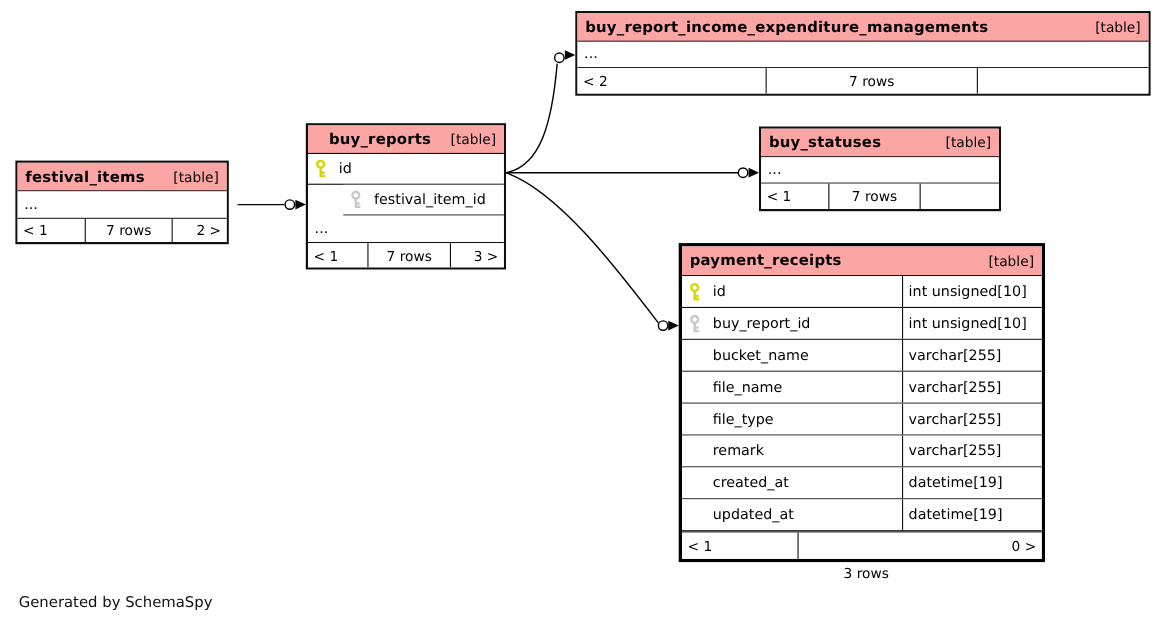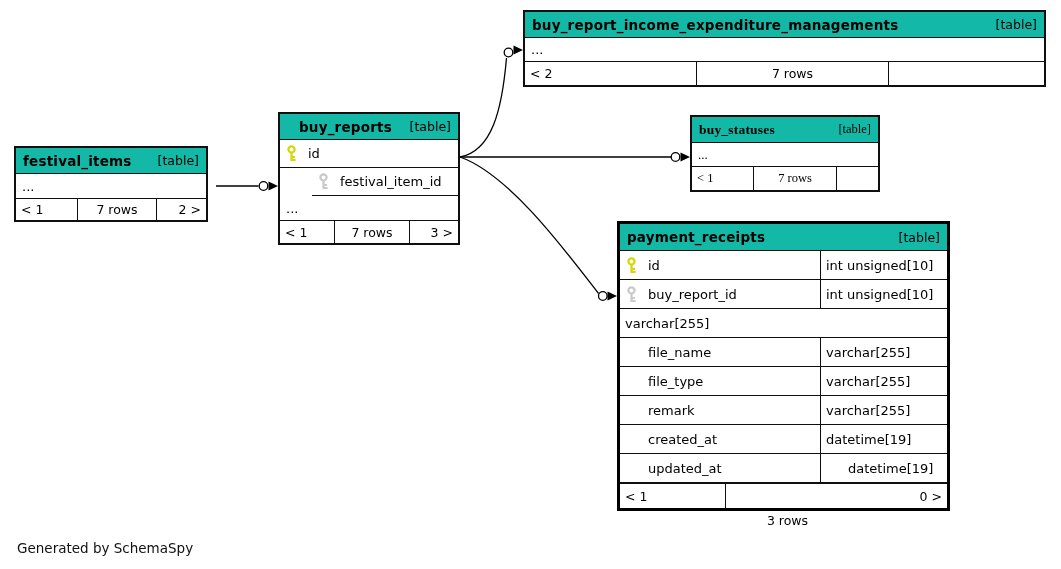--- a/index.html
+++ b/index.html
@@ -20,21 +20,21 @@
     background: #ffffff;
     border: 2px solid #0f0f0f;
     z-index: 1;
     font-size: 13px;
   }
   .entity.highlight { border-width: 3px; border-color: #000; }
   .entity-header {
     display: flex;
     align-items: center;
     justify-content: space-between;
-    background: #14b8a6;
+    background: #fca5a5;
     border-bottom: 1px solid #0f0f0f;
     padding: 0 7px;
   }
   .entity-name { font-weight: bold; font-size: 13.5px; letter-spacing: 0.2px; }
   .entity-type { font-size: 12.5px; font-weight: normal; padding-left: 10px; }
   .col-row {
     display: flex;
     align-items: center;
     border-bottom: 1px solid #0f0f0f;
     background: #fff;
@@ -138,21 +138,21 @@
     <div class="ellipsis-row" style="height:24px;">
       <span>...</span>
     </div>
     <div class="entity-footer" style="height:23px;">
       <span class="cell c-left" style="width:172px;">&lt; 2</span>
       <span class="cell c-mid" style="width:192px;">7 rows</span>
       <span class="cell c-right" style="flex:1;"></span>
     </div>
   </div>
 
-  <div class="entity" style="left:690px; top:115px; width:190px;font-family:Liberation Serif, serif;">
+  <div class="entity" style="left:690px; top:115px; width:220px;">
     <div class="entity-header" style="height:26px;">
       <span class="entity-name">buy_statuses</span>
       <span class="entity-type">[table]</span>
     </div>
     <div class="ellipsis-row" style="height:24px;">
       <span>...</span>
     </div>
     <div class="entity-footer" style="height:23px;">
       <span class="cell c-left" style="width:62px;">&lt; 1</span>
       <span class="cell c-mid" style="width:83px;">7 rows</span>
@@ -186,20 +186,24 @@
             <circle cx="5.5" cy="4.4" r="3.1" fill="none" stroke="#c9c9c9" stroke-width="2.2"></circle>
             <path d="M5.5 7.5 V16 M5.5 12 H9 M5.5 15 H9.6" fill="none" stroke="#c9c9c9" stroke-width="2.2"></path>
           </svg>
         </span>
         <span>buy_report_id</span>
       </span>
       <span class="type-part">int unsigned[10]</span>
     </div>
 
     <div class="col-row" style="height:29px;">
+      <span class="name-part">
+        <span class="key-slot"></span>
+        <span>bucket_name</span>
+      </span>
       <span class="type-part">varchar[255]</span>
     </div>
 
     <div class="col-row" style="height:29px;">
       <span class="name-part">
         <span class="key-slot"></span>
         <span>file_name</span>
       </span>
       <span class="type-part">varchar[255]</span>
     </div>
@@ -221,21 +225,21 @@
     </div>
 
     <div class="col-row" style="height:29px;">
       <span class="name-part">
         <span class="key-slot"></span>
         <span>created_at</span>
       </span>
       <span class="type-part">datetime[19]</span>
     </div>
 
-    <div class="col-row" style="height:29px;gap:22px;">
+    <div class="col-row" style="height:29px;">
       <span class="name-part">
         <span class="key-slot"></span>
         <span>updated_at</span>
       </span>
       <span class="type-part">datetime[19]</span>
     </div>
 
     <div class="entity-footer" style="height:25px; border-top:1px solid #0f0f0f;">
       <span class="cell c-left" style="width:106px;">&lt; 1</span>
       <span class="cell c-mid" style="width:124px;margin-top:36px;">3 rows</span>

